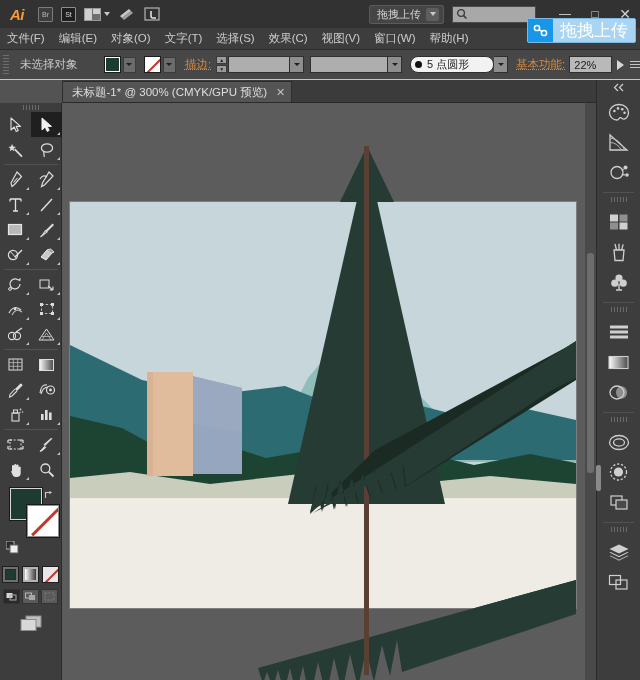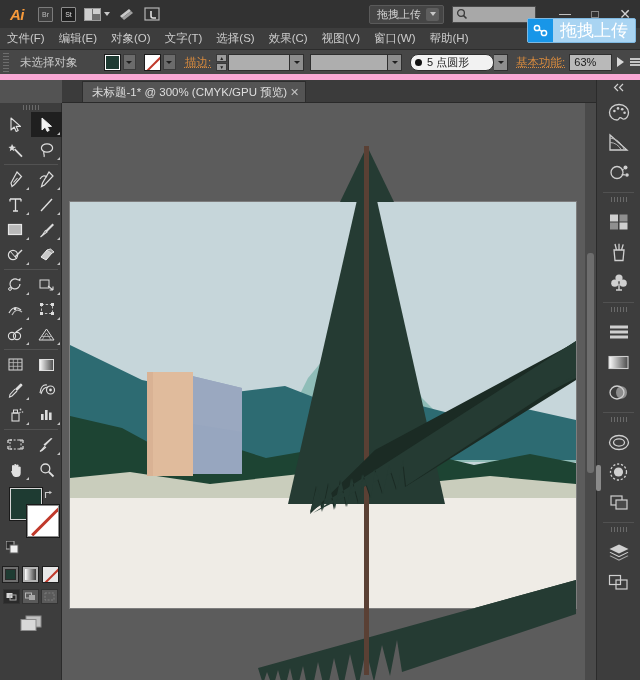--- a/index.html
+++ b/index.html
@@ -83,21 +83,21 @@
     align-items: center; justify-content: center; color: #fff; font-size: 13px;
   }
   .upload-label {
     padding: 0 7px; color: #ffffff; font-size: 17px; line-height: 23px;
   }
 
   
   .controlbar {
     position: absolute; left: 0; top: 50px; width: 640px; height: 30px;
     background: #474747; display: flex; align-items: center;
-    border-bottom: 6px solid #f9a8d4;
+    border-bottom: 1px solid #f9a8d4;
   }
   .grip { width: 7px; height: 22px; display:flex; flex-direction:column; justify-content:center; gap:2px; margin:0 3px; }
   .grip span { display:block; height:1px; background:#6e6e6e; }
   .cb-label { color: #c9c9c9; font-size: 11.5px; white-space: nowrap; }
   .cb-label.orange { color: #d98b3e; text-decoration: underline dotted; }
   .swatch-box {
     width: 17px; height: 17px; border: 1px solid #1c1c1c; background: #fff;
     display:flex; align-items:center; justify-content:center;
   }
   .swatch-inner { width: 13px; height: 13px; }
@@ -124,22 +124,22 @@
   .panel-ic span { height:1.5px;background:#c6c6c6; }
 
   
   .tabbar {
     position: absolute; left: 62px; top: 80px; width: 534px; height: 23px;
     background: #3b3b3b; display: flex; align-items: flex-end;
     border-bottom: 1px solid #2a2a2a;
   }
   .doctab {
     height: 21px; background: #545454; border: 1px solid #2d2d2d; border-bottom: none;
-    display: flex; align-items: center; padding: 0 6px 0 9px; gap: 3px;
-    color: #dedede; font-size: 11.5px; margin-left: 20px; white-space: nowrap;
+    display: flex; align-items: center; padding: 0 6px 0 9px; gap: 9px;
+    color: #dedede; font-size: 11.5px; margin-left: 0; white-space: nowrap;
   }
   .tab-close { color: #c2c2c2; font-size: 11px; }
 
   
   .toolbar {
     position: absolute; left: 0; top: 103px; width: 62px; height: 577px;
     background: #3d3d3d; border-right: 1px solid #2b2b2b;
   }
   .tb-grip { height: 9px; display:flex; align-items:center; justify-content:center; gap:2px; }
   .tb-grip span { width:1px;height:5px;background:#6a6a6a; }
@@ -357,21 +357,21 @@
       <div class="field white" style="width:84px;">
         <span class="brush-dot"></span>
         <span>5 点圆形</span>
       </div>
       <div class="field-drop">
           <span class="tiny-caret"></span>
         </div>
     </div>
 
     <div class="cb-label orange" style="margin-left:8px;">基本功能:</div>
-    <div class="field" style="width:48px;margin-left:4px;background:#b9b9b9;">63%</div>
+    <div class="field" style="width:48px;margin-left:4px;background:#b9b9b9;">22%</div>
     <div class="play-arrow"></div>
     <div class="panel-ic">
         <span></span>
         <span></span>
         <span></span>
       </div>
   </div>
 
   <div class="tabbar">
     <div class="doctab">

